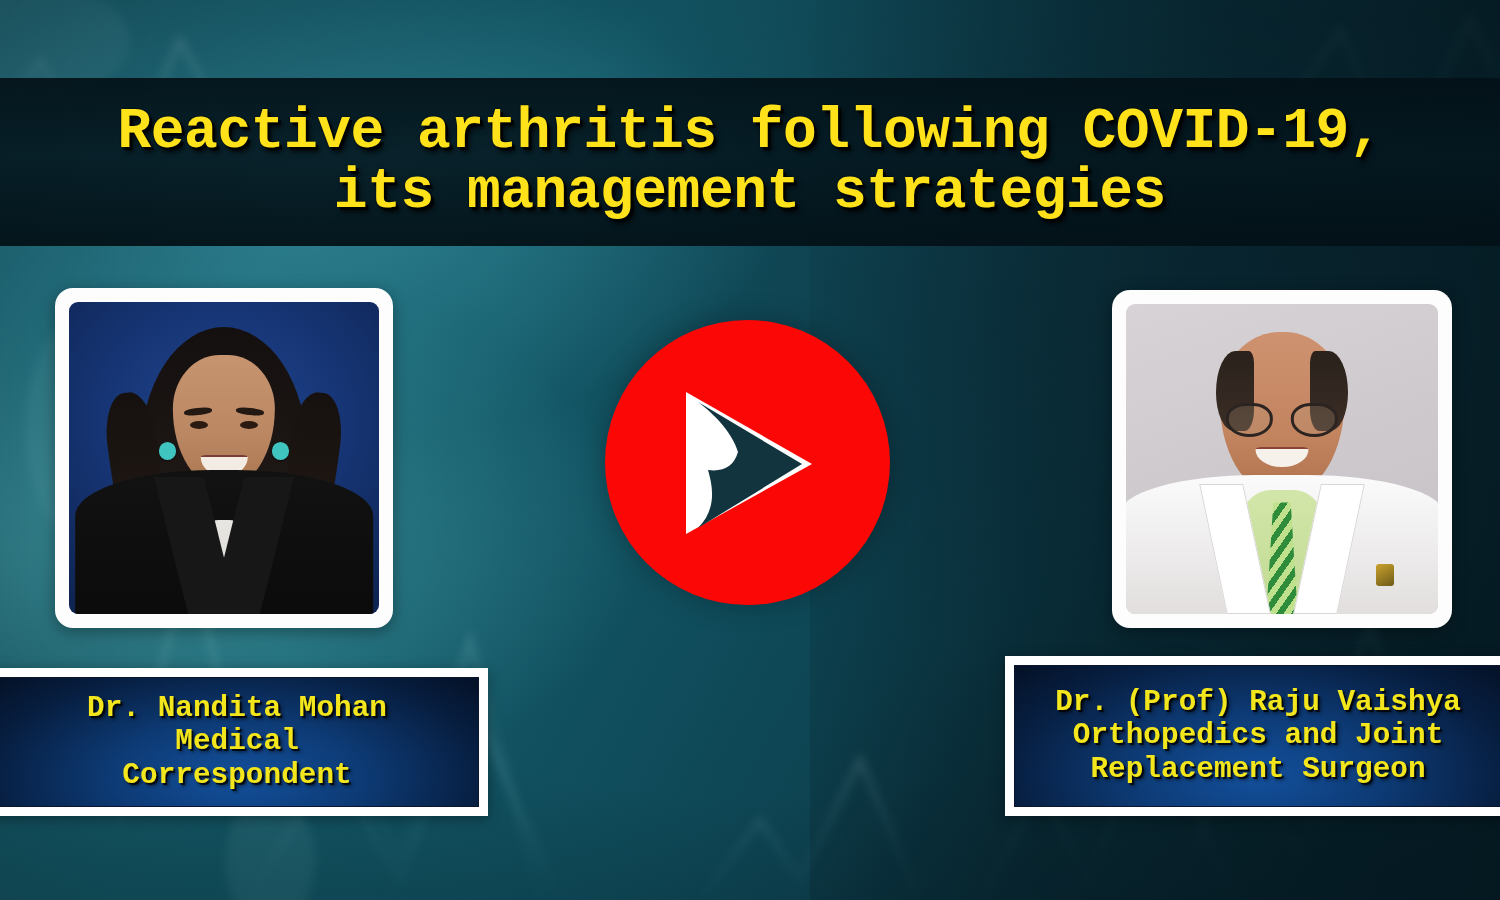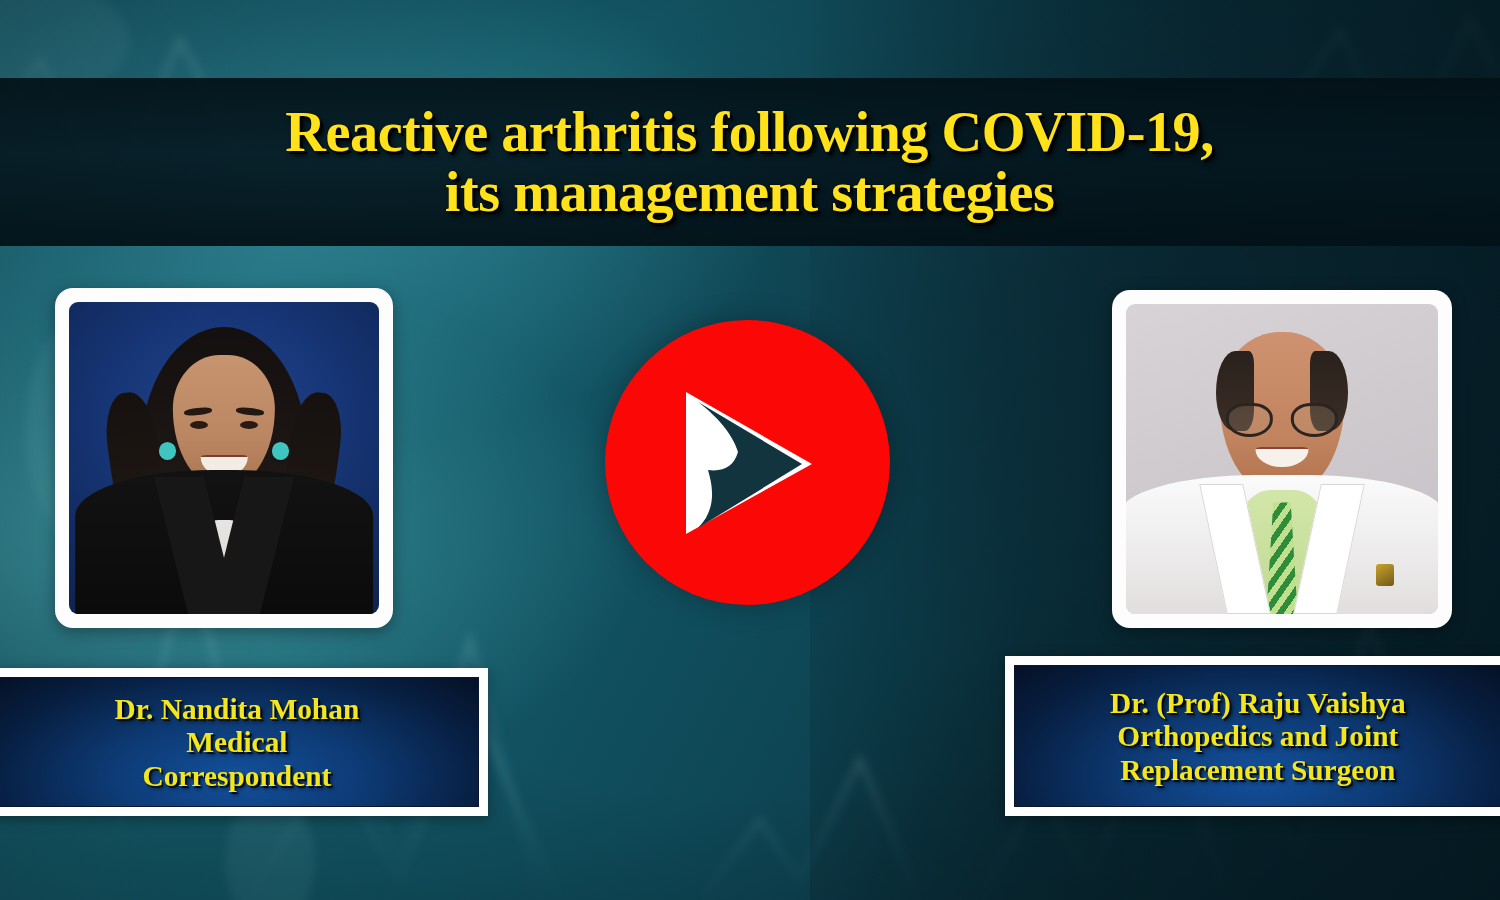--- a/index.html
+++ b/index.html
@@ -5,21 +5,21 @@
   html, body {
     margin: 0;
     padding: 0;
     background: #0b1c24;
   }
   #stage {
     position: relative;
     width: 1500px;
     height: 900px;
     overflow: hidden;
-    font-family: Liberation Serif, serif;
+    font-family: Liberation Mono, monospace;
     background: #15616f;
   }
 
   
   .bg-base {
     position: absolute;
     inset: 0;
     background:
       radial-gradient(ellipse 55% 45% at 18% 22%, #2e8090 0%, rgba(46,128,144,0) 62%),
       radial-gradient(ellipse 60% 55% at 8% 60%, #3a8d97 0%, rgba(58,141,151,0) 58%),

